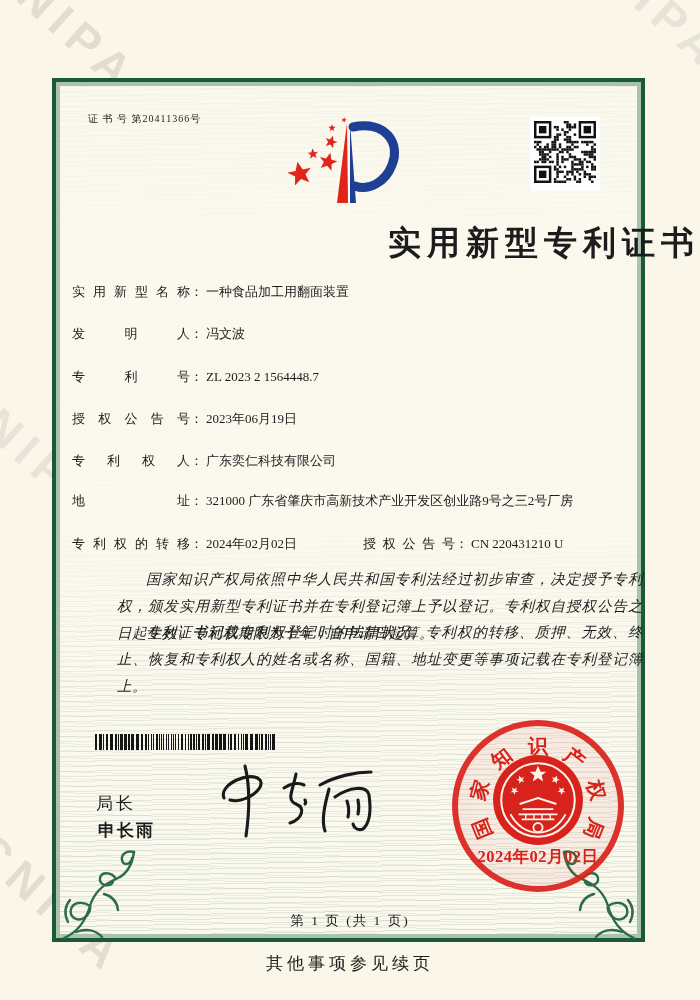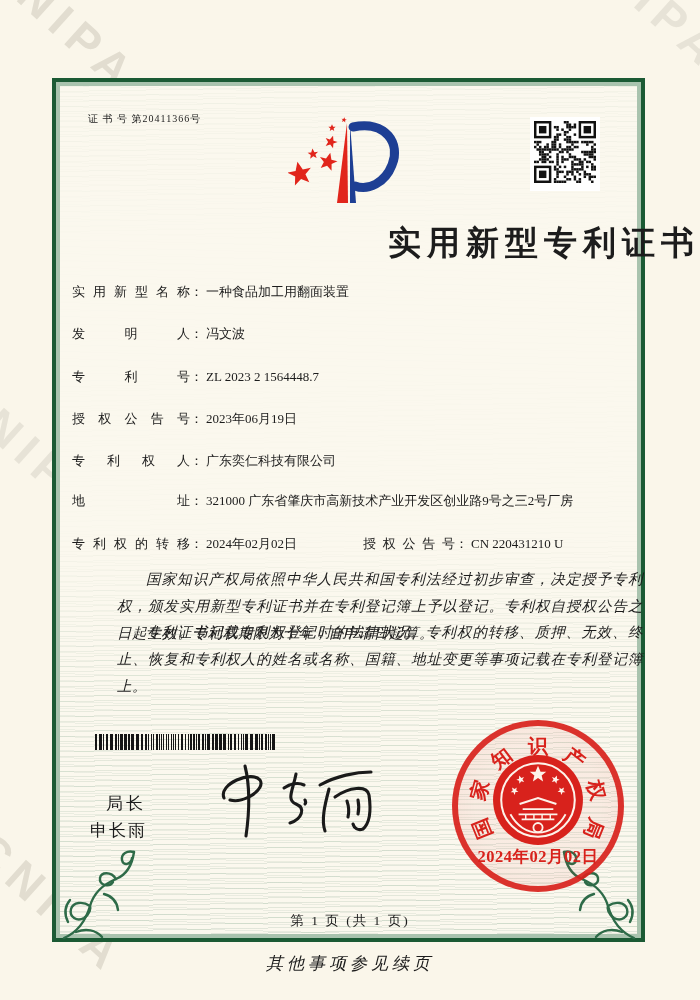--- a/index.html
+++ b/index.html
@@ -44,42 +44,42 @@
   }
   .colon{display:inline-block;width:16px;vertical-align:top;}
   .fvalue{display:inline-block;vertical-align:top;max-width:398px;}
   .pair2{position:absolute;left:252px;top:0;white-space:nowrap;margin-left:39px;}
   .pair2 .flabel{width:92px;}
   .para{
     position:absolute;left:88px;width:526px;font-size:14.5px;line-height:27px;
     text-indent:2em;letter-spacing:0.6px;font-style:italic;z-index:4;text-align:justify;margin-left:29px;
   }
   .barcode{position:absolute;left:95px;top:734px;z-index:4;}
-  .director-title{position:absolute;left:106px;top:792px;font-size:17px;letter-spacing:3px;z-index:4;font-family:Liberation Sans, sans-serif;}
-  .director-name{position:absolute;left:90px;top:819px;font-size:17px;letter-spacing:2px;z-index:4;font-family:"Liberation Sans","DejaVu Sans",sans-serif;}
+  .director-title{position:absolute;left:96px;top:792px;font-size:17px;letter-spacing:3px;z-index:4;font-family:Liberation Sans, sans-serif;}
+  .director-name{position:absolute;left:98px;top:819px;font-size:17px;letter-spacing:2px;z-index:4;font-family:"Liberation Sans","DejaVu Sans",sans-serif;font-weight:bold;}
   .signature{position:absolute;left:208px;top:758px;z-index:4;}
   .seal{
     position:absolute;left:452px;top:720px;width:160px;height:160px;z-index:5;
     border:6px solid rgba(216,34,28,0.92);border-radius:50%;
     background:radial-gradient(circle, rgba(225,50,45,0.06) 55%, rgba(225,50,45,0.12) 100%);
   }
   .seal-char{
     position:absolute;left:50%;top:50%;font-size:20px;font-weight:bold;
     color:#d8221c;z-index:6;font-family:"Liberation Serif","DejaVu Serif",serif;
   }
   .seal-emblem{position:absolute;left:50%;top:46%;transform:translate(-50%,-50%);z-index:5;}
   .seal-date{
     position:absolute;left:50%;top:120px;transform:translateX(-50%);
     font-size:16.5px;font-weight:bold;color:#d8221c;white-space:nowrap;z-index:7;
     letter-spacing:0.5px;
   }
   .page-num{position:absolute;left:0;top:912px;width:700px;text-align:center;font-size:13.5px;letter-spacing:2px;z-index:4;}
   .note{
     position:absolute;left:0;top:952px;width:700px;text-align:center;
-    font-size:17px;letter-spacing:4px;font-style:italic;z-index:2;
+    font-size:17px;letter-spacing:4px;z-index:2;
   }
 </style>
 </head>
 <body>
 
 <svg width="0" height="0" style="position:absolute" aria-hidden="true">
   <defs>
     <path id="star" d="M0,-10 L2.94,-3.09 L9.51,-3.09 L4.2,1.18 L5.88,8.09 L0,4 L-5.88,8.09 L-4.2,1.18 L-9.51,-3.09 L-2.94,-3.09 Z"></path>
     <g id="fl" fill="none" stroke="#2e6b48" stroke-width="2.4" stroke-linecap="round">
       <path d="M8,96 C22,90 30,78 34,64 C38,50 48,42 60,37 C70,33 76,24 78,10"></path>

